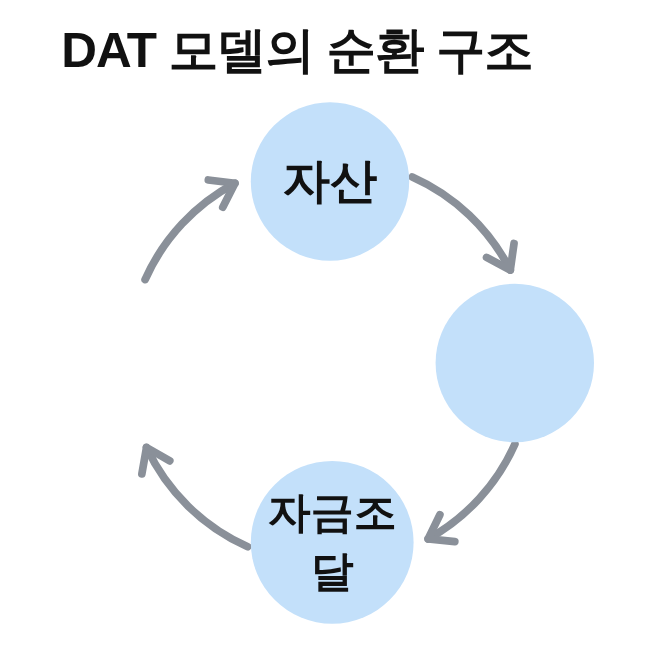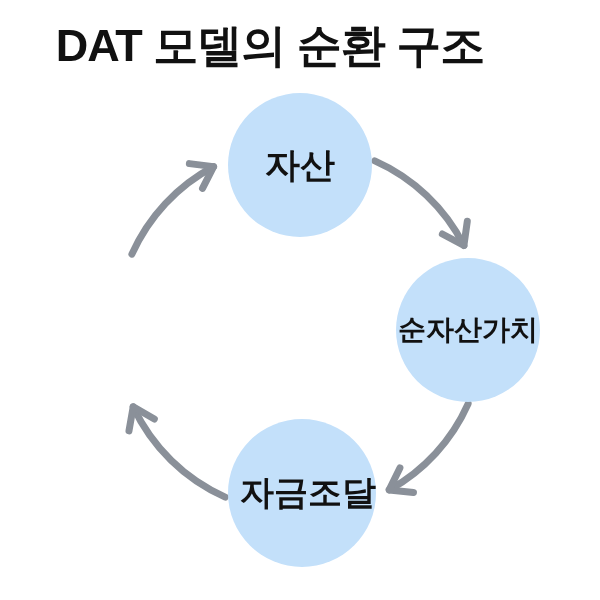--- a/index.html
+++ b/index.html
@@ -53,23 +53,23 @@
     border-radius:50%;
     background:var(--node-fill);
     display:flex;
     flex-direction:column;
     align-items:center;
     justify-content:center;
     text-align:center;
     color:var(--text);
     font-weight:800;
   }
-  .node-top   {left:228px; top:93px;  width:144px; height:144px; font-size:35px;}
+  .node-top   {left:228px; top:93px;  width:144px; height:144px; font-size:43px;}
   .node-right {left:396px; top:258px; width:144px; height:144px; font-size:28px; line-height:36px;}
-  .node-bottom{left:228px; top:419px; width:148px; height:148px; font-size:34px;align-items:flex-end;}
+  .node-bottom{left:228px; top:419px; width:148px; height:148px; font-size:39px;align-items:flex-end;}
   .node-left  {left:56px;  top:257px; width:144px; height:144px; font-size:34px;}
   .node span{display:block;}
 </style>
 </head>
 <body>
 
 <div class="stage">
 
   <h1 class="title">DAT 모델의 순환 구조</h1>
 
@@ -83,21 +83,20 @@
     <path class="arc" d="M 468.1 403.8 A 184 184 0 0 1 389.2 489.9" marker-end="url(#ah)"></path>
     <path class="arc" d="M 225.2 497.1 A 184 184 0 0 1 133.2 406.8" marker-end="url(#ah)"></path>
     <path class="arc" d="M 131.9 254.2 A 184 184 0 0 1 213.6 166.6" marker-end="url(#ah)"></path>
   </svg>
 
   <div class="node node-top">
     <span>자산</span>
   </div>
 
   <div class="node node-right">
-    <span>순자산가치</span>
   </div>
 
   <div class="node node-bottom">
     <span>자금조달</span>
   </div>
 
 
 </div>
 
 </body></html>

